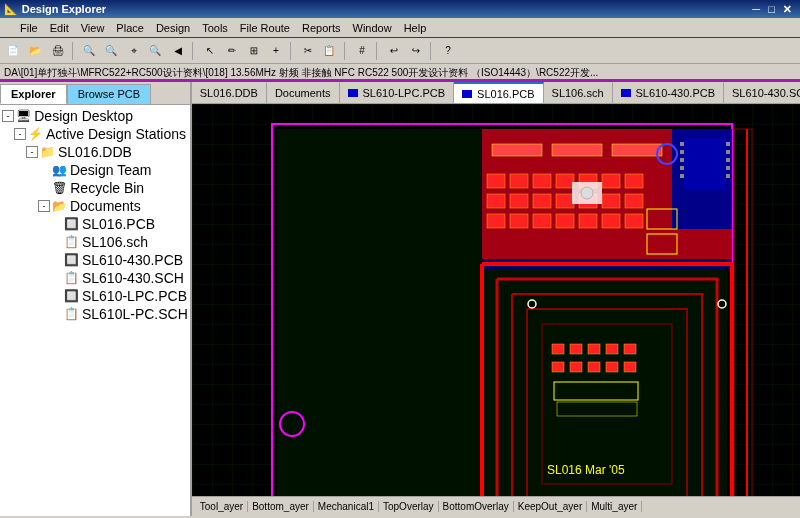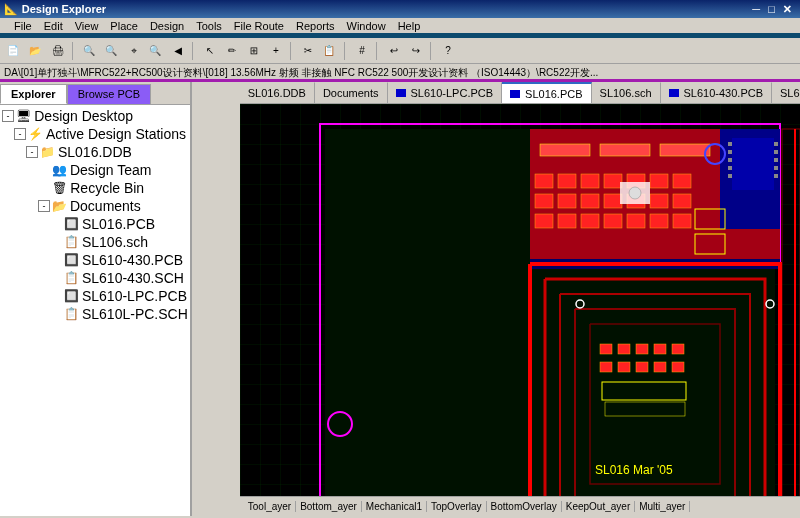--- a/index.html
+++ b/index.html
@@ -16,22 +16,22 @@
       font-size: 11px;
       font-weight: bold;
     }
 
     
     .menu-bar {
       background: #d4d0c8;
       height: 20px;
       display: flex;
       align-items: center;
-      padding: 0 8px;
-      border-bottom: 5px solid #0c4a6e;
+      padding: 0 14px;
+      border-bottom: 1px solid #0c4a6e;
     }
     .menu-item {
       padding: 2px 6px;
       font-size: 11px;
       cursor: pointer;
       color: #000;
     }
 
     
     .toolbar {
@@ -50,42 +50,41 @@
       display: flex; align-items: center; justify-content: center;
       font-size: 10px;
       cursor: pointer;
     }
     .toolbar-sep { width: 4px; height: 18px; border-left: 1px solid #a0a0a0; margin: 0 2px; }
 
     
     .main-layout {
       display: flex;
       height: calc(518px - 18px - 20px - 26px - 20px);
-      gap: 48px;
     }
 
     
     .explorer-panel {
       width: 220px;
       background: #d4d0c8;
       border-right: 2px solid #a0a0a0;
       display: flex;
       flex-direction: column;
     }
     .panel-tabs {
       display: flex;
       background: #d4d0c8;
       border-bottom: 1px solid #a0a0a0;
     }
     .panel-tab {
       padding: 3px 10px;
       font-size: 11px;
       border: 1px solid #a0a0a0;
       border-bottom: none;
-      background: #8b5cf6;
+      background: #7dd3fc;
       cursor: pointer;
       margin-top: 2px;
     }
     .panel-tab.active {
       background: #fff;
       font-weight: bold;
       border-bottom: 1px solid #fff;
       z-index: 1;
     }
     .tree-content {

